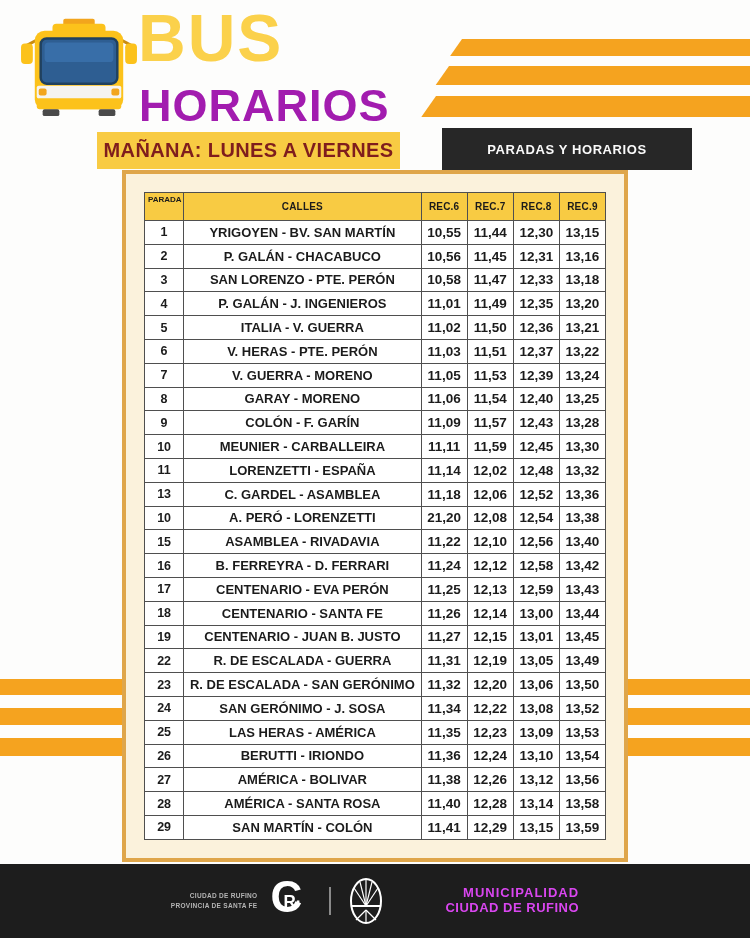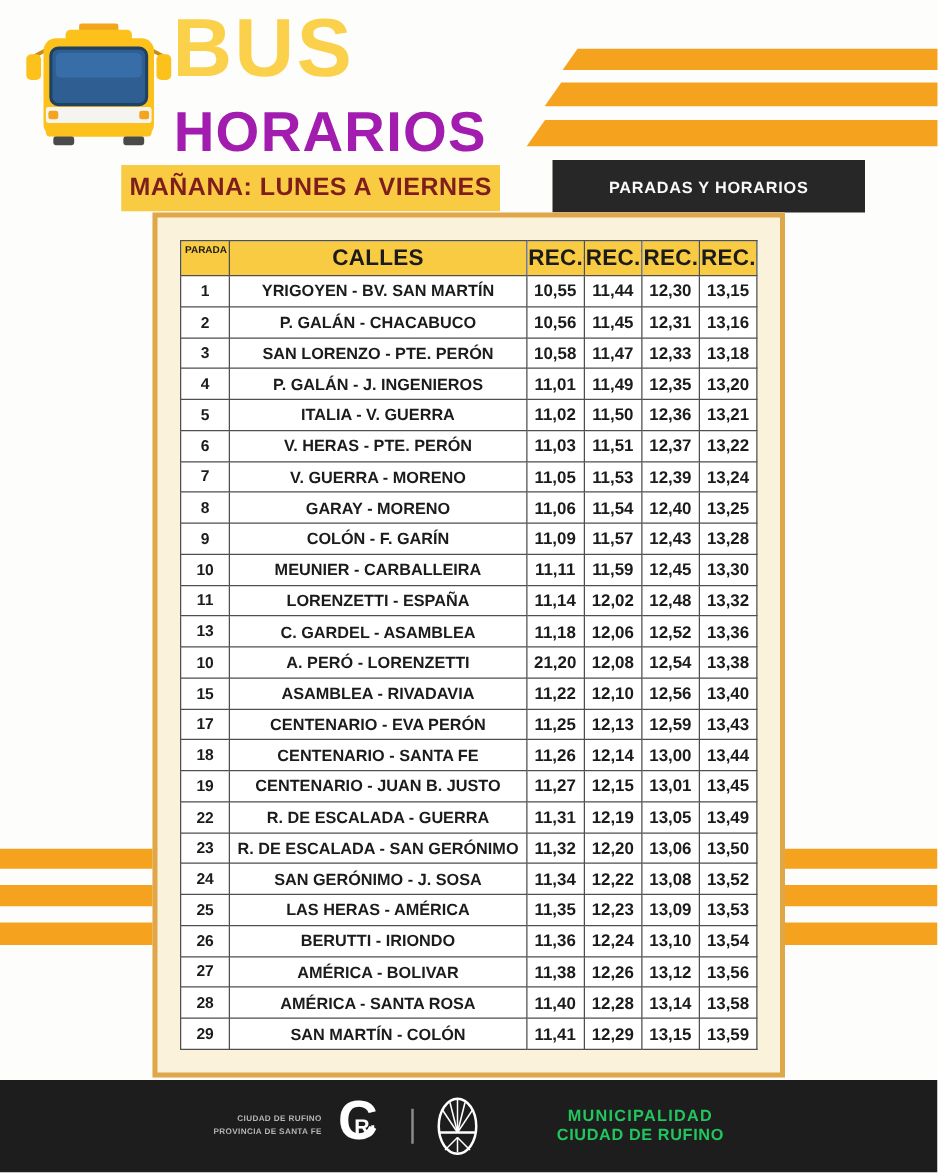--- a/index.html
+++ b/index.html
@@ -34,21 +34,21 @@
     font-size:13px; font-weight:700; letter-spacing:0.6px;margin-left:34px;
   }
   
   .table-wrap{
     position:absolute; left:122px; top:170px; width:506px; height:692px;
     border:4px solid #DFA64A; background:#FBF2DC; padding:18px; box-sizing:border-box;
   }
   table{width:100%; height:100%; border-collapse:collapse; table-layout:fixed; background:#FFFFFF;}
   col.c-parada{width:8.5%;} col.c-calles{width:51.5%;} col.c-rec{width:10%;}
   th,td{border:1px solid #4F4F4F; text-align:center; vertical-align:middle; color:#1B1B1B; overflow:hidden; white-space:nowrap;}
-  thead th{background:#F8CB43; font-size:18px; font-weight:800; height:25px; letter-spacing:0.2px;}
+  thead th{background:#F8CB43; font-size:10px; font-weight:800; height:25px; letter-spacing:0.2px;}
   thead th.parada-h{font-size:8px; text-align:left; vertical-align:top; padding:2px 0 0 3px; letter-spacing:0;}
   tbody td{font-size:13px; font-weight:700;}
   tbody td.time{font-size:13.5px;}
   tbody td.stop-num{font-size:12.5px;}
   
   .sstripe{position:absolute; background:#F5A31F;}
   .sstripe.left{left:0; width:122px;}
   .sstripe.right{left:628px; width:122px;}
   .sstripe.r1{top:679px; height:16px;}
   .sstripe.r2{top:708px; height:17px;}
@@ -56,21 +56,21 @@
   
   .footer{
     position:absolute; left:0; top:864px; width:750px; height:74px; background:#1D1D1D;
     display:flex; align-items:center; justify-content:center; gap:13px;
   }
   .f-small{text-align:right; color:#B5B5B5; font-size:6.5px; line-height:1.6; font-weight:700; letter-spacing:0.3px;}
   .cr-logo{position:relative; width:42px; height:46px; color:#FFFFFF;}
   .cr-logo .c{position:absolute; left:0; top:-4px; font-size:44px; font-weight:700; line-height:46px;}
   .cr-logo .r{position:absolute; left:13px; top:14px; font-size:17px; font-weight:800;}
   .f-divider{width:2px; height:28px; background:#8A8A8A; margin:0 4px;}
-  .f-muni{color:#22c55e; text-align:center;margin-left:48px;}
+  .f-muni{color:#d946ef; text-align:right;margin-left:48px;}
   .f-muni .l1{font-size:13px; font-weight:800; letter-spacing:1px; line-height:1.15;}
   .f-muni .l2{font-size:13px; font-weight:800; letter-spacing:0.5px; line-height:1.15;}
 </style>
 </head>
 <body>
 
 <div class="poster">
 
   <svg class="bus-icon" viewBox="0 0 120 114" aria-hidden="true">
     <rect x="44" y="9" width="32" height="7" rx="2" fill="#F2A51D"></rect>
@@ -224,20 +224,28 @@
             <td class="time">12,54</td>
             <td class="time">13,38</td>
           </tr>
           <tr>
             <td class="stop-num">15</td>
             <td class="street">ASAMBLEA - RIVADAVIA</td>
             <td class="time">11,22</td>
             <td class="time">12,10</td>
             <td class="time">12,56</td>
             <td class="time">13,40</td>
+          </tr>
+          <tr>
+            <td class="stop-num">16</td>
+            <td class="street">B. FERREYRA - D. FERRARI</td>
+            <td class="time">11,24</td>
+            <td class="time">12,12</td>
+            <td class="time">12,58</td>
+            <td class="time">13,42</td>
           </tr>
           <tr>
             <td class="stop-num">17</td>
             <td class="street">CENTENARIO - EVA PERÓN</td>
             <td class="time">11,25</td>
             <td class="time">12,13</td>
             <td class="time">12,59</td>
             <td class="time">13,43</td>
           </tr>
           <tr>

